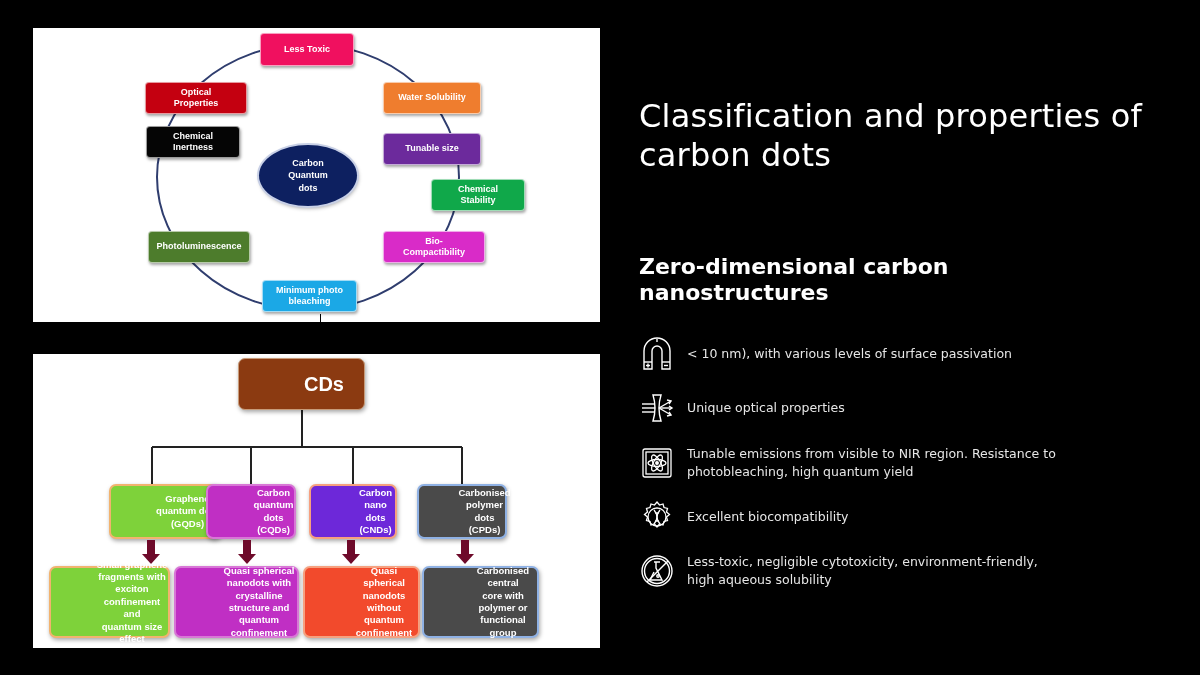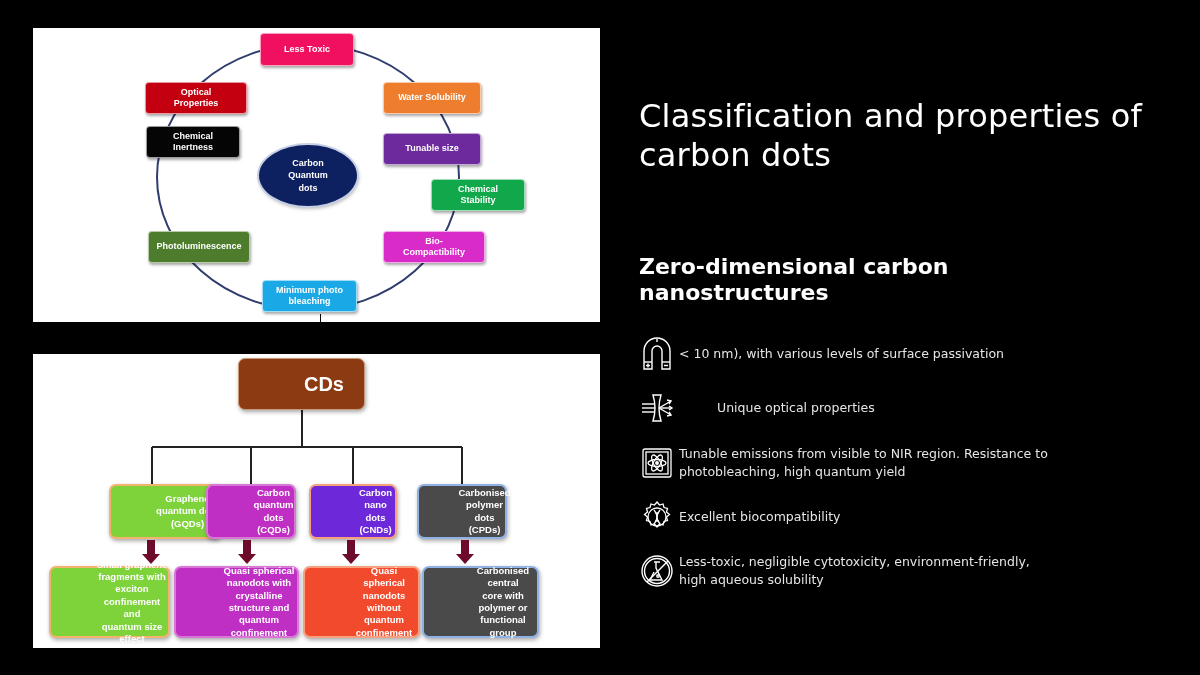--- a/index.html
+++ b/index.html
@@ -63,21 +63,21 @@
     position: absolute; left: 639px; top: 254px; width: 420px;
     font-family: "DejaVu Sans", sans-serif; font-size: 22px; line-height: 26px; color: #fff;
   }
   .feature {
     position: absolute; left: 639px; width: 460px; display: flex; align-items: center;
   }
   .feature .ic {
     width: 36px; height: 36px; flex: 0 0 36px; display: flex; align-items: center; justify-content: center;
   }
   .feature .txt {
-    margin-left: 4px; font-family: "DejaVu Sans", sans-serif; font-size: 12.5px; line-height: 18px;
+    margin-left: 12px; font-family: "DejaVu Sans", sans-serif; font-size: 12.5px; line-height: 18px;
     color: #e6e6e6; width: 370px;
   }
 </style>
 </head>
 <body>
 
 <div class="img-top">
   <svg class="ring" width="567" height="294">
     <ellipse cx="275" cy="149" rx="151" ry="133" fill="none" stroke="#2f3d6e" stroke-width="2"></ellipse>
   </svg>
@@ -206,21 +206,21 @@
         <line x1="22" y1="25" x2="30" y2="25"></line>
       <line x1="17" y1="2" x2="17" y2="5"></line>
       <line x1="6" y1="28.5" x2="10" y2="28.5"></line>
         <line x1="8" y1="26.5" x2="8" y2="30.5"></line>
       <line x1="24" y1="28.5" x2="28" y2="28.5"></line>
     </svg>
   </span>
   <span class="txt">&lt; 10 nm), with various levels of surface passivation</span>
 </div>
 
-<div class="feature" style="top:390px;gap:38px;">
+<div class="feature" style="top:390px;">
   <span class="ic">
     <svg width="34" height="34" viewBox="0 0 34 34" fill="none" stroke="#fff" stroke-width="1.4">
       <path d="M13 4 H21 Q17 17 21 30 H13 Q17 17 13 4 Z"></path>
       <line x1="2" y1="13" x2="15" y2="13"></line>
         <line x1="2" y1="17" x2="15" y2="17"></line>
         <line x1="2" y1="21" x2="15" y2="21"></line>
       <line x1="19" y1="17" x2="31" y2="10"></line>
         <polyline points="27,9 31,10 29,13"></polyline>
       <line x1="19" y1="17" x2="32" y2="17"></line>
         <polyline points="29,15 32,17 29,19"></polyline>

